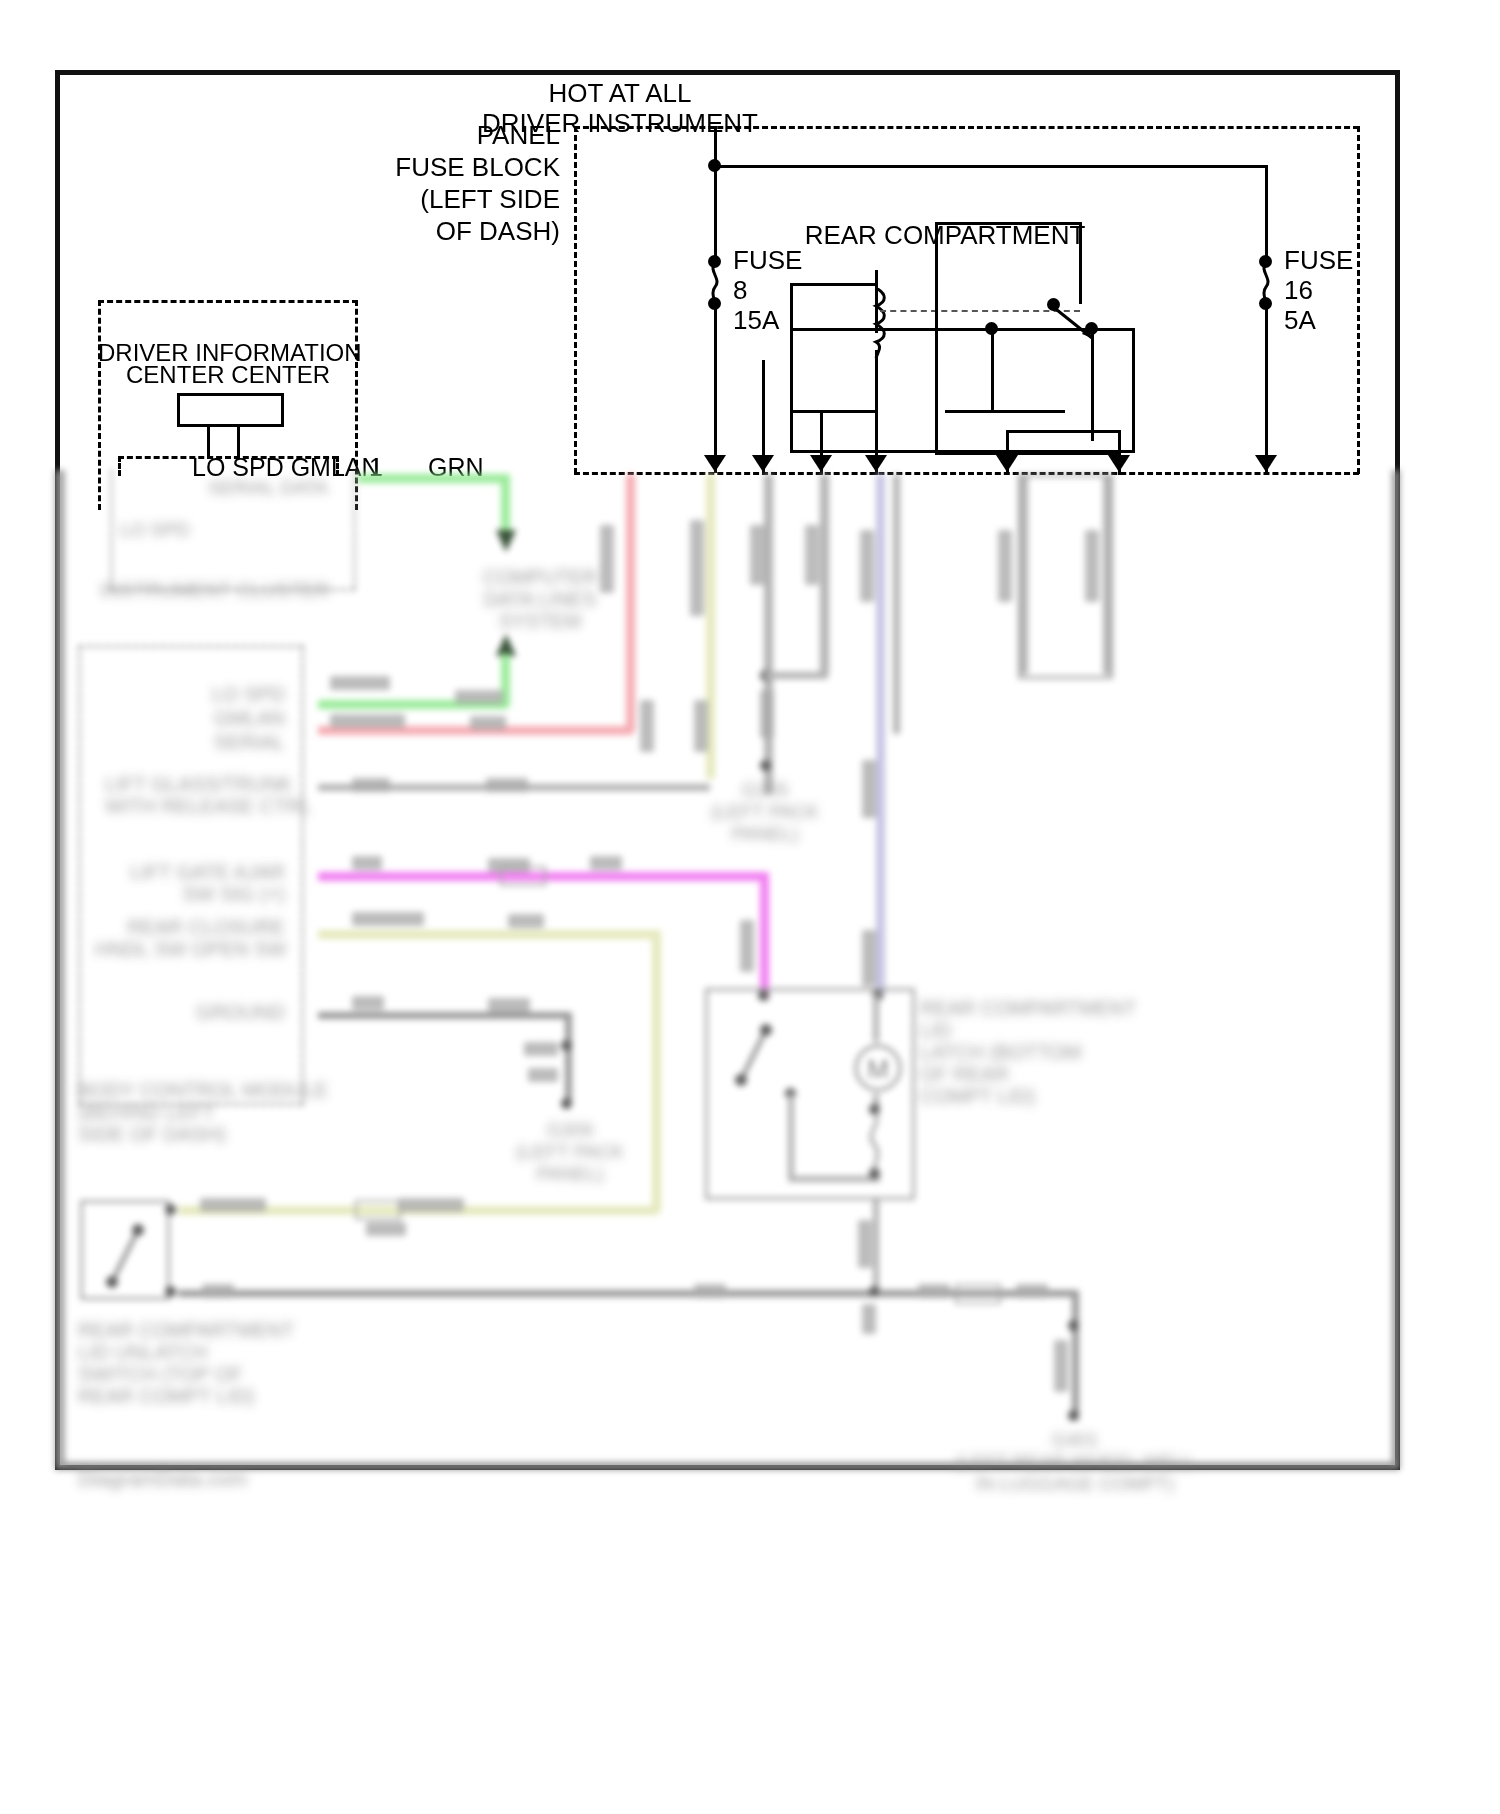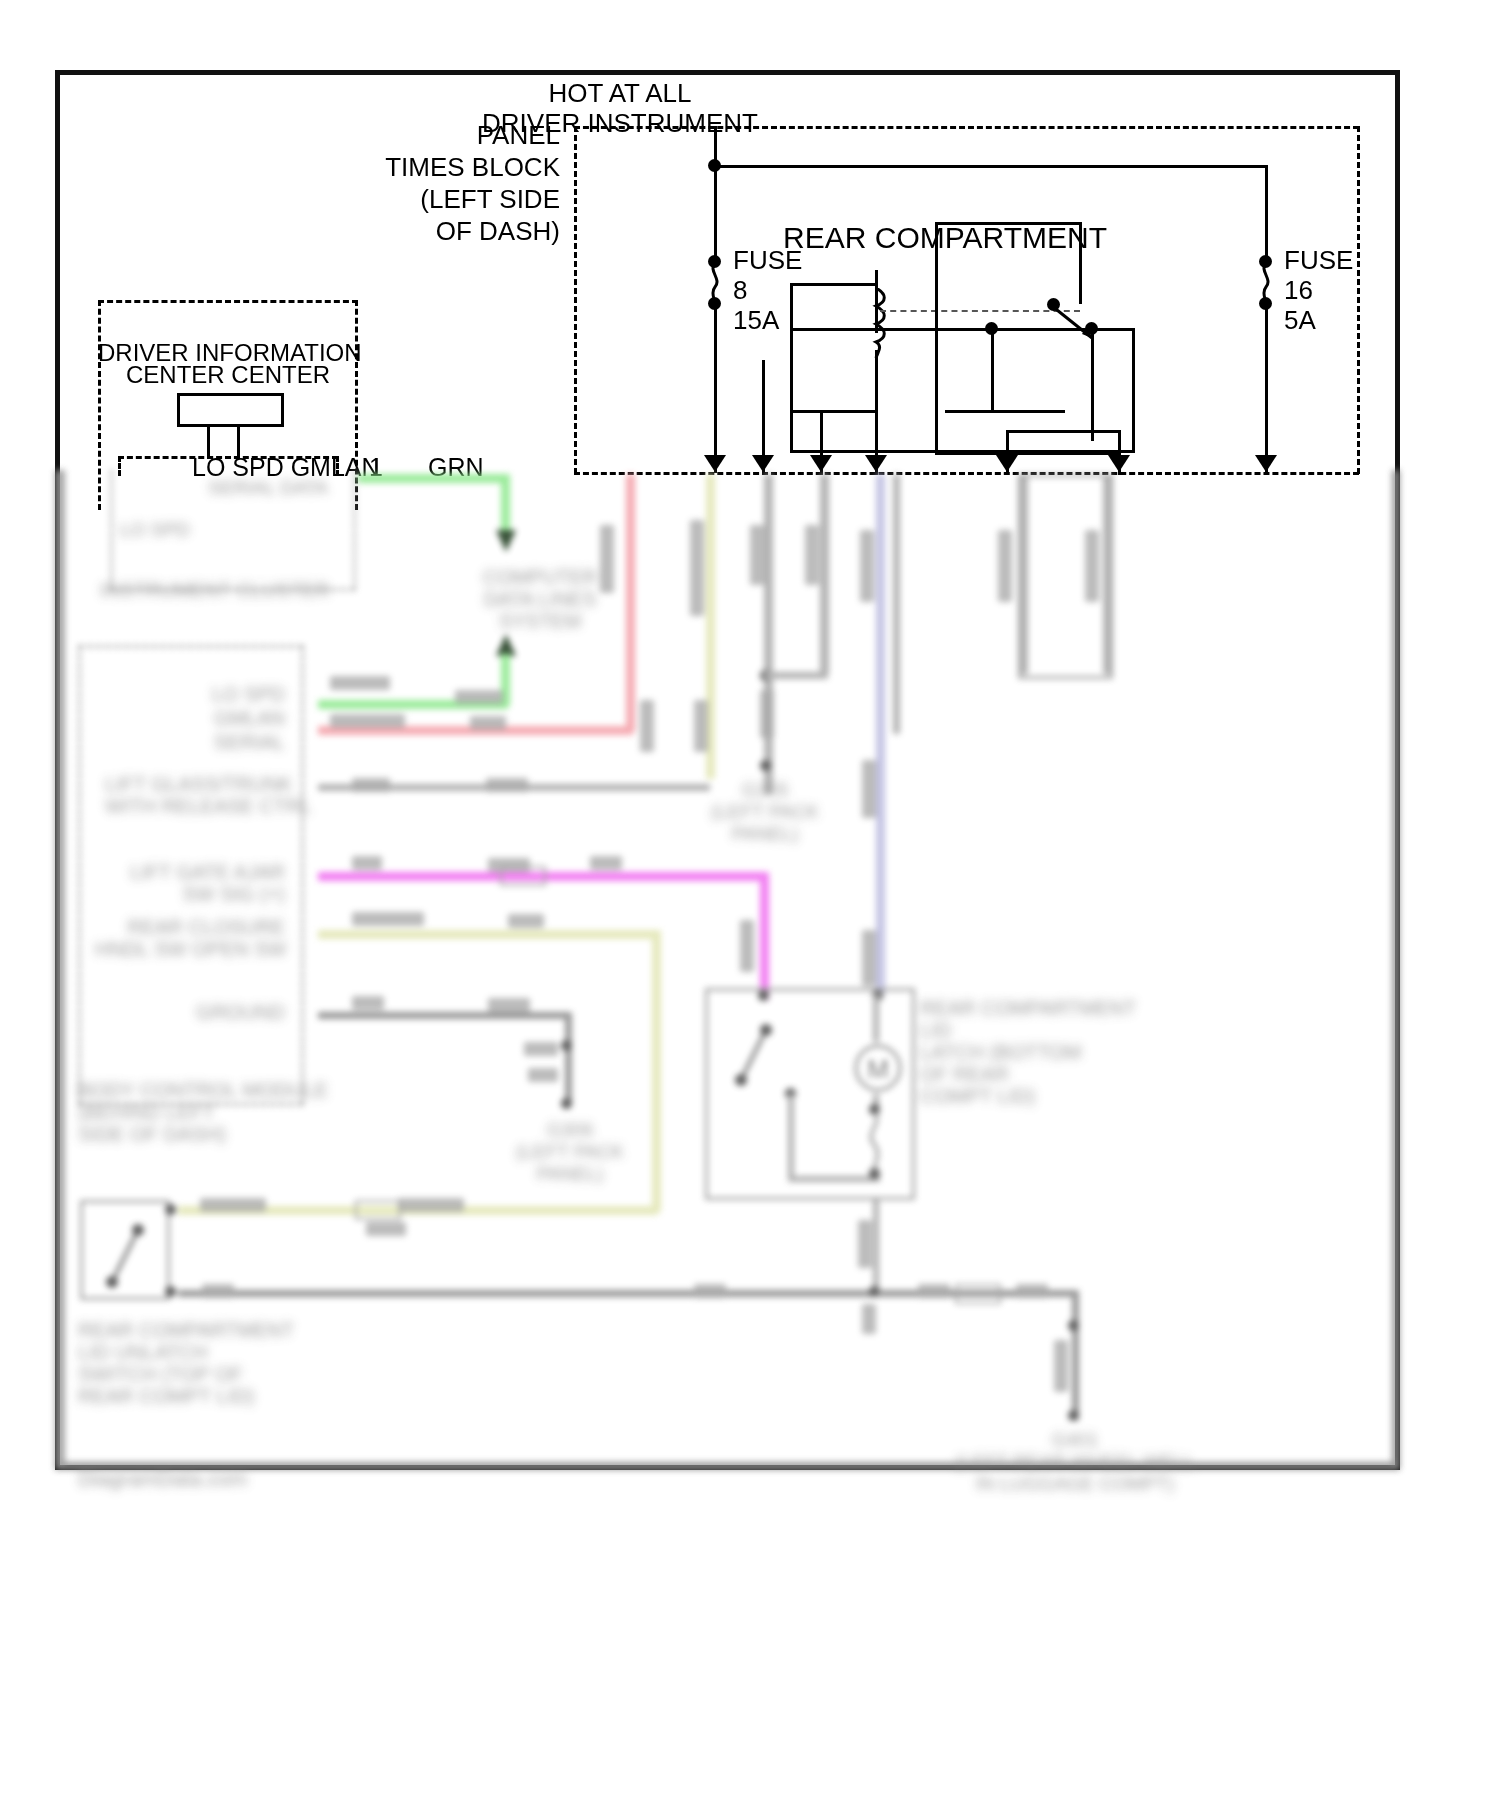--- a/index.html
+++ b/index.html
@@ -135,21 +135,21 @@
 <body>
 
 <div id="page">
 
   <div class="outer-frame"></div>
 
   <div class="txt t-center" style="left:450px; top:78px; width:340px; font-size:26px;">HOT AT ALL</div>
   <div class="txt t-center" style="left:420px; top:108px; width:400px; font-size:26px;">DRIVER INSTRUMENT</div>
 
   <div class="txt t-right" style="left:330px; top:120px; width:230px; font-size:26px;">PANEL</div>
-  <div class="txt t-right" style="left:330px; top:152px; width:230px; font-size:26px;">TIMES BLOCK</div>
+  <div class="txt t-right" style="left:330px; top:152px; width:230px; font-size:26px;">FUSE BLOCK</div>
   <div class="txt t-right" style="left:330px; top:184px; width:230px; font-size:26px;">(LEFT SIDE</div>
   <div class="txt t-right" style="left:330px; top:216px; width:230px; font-size:26px;">OF DASH)</div>
 
   <div class="dash-v" style="left:574px; top:126px; height:348px;"></div>
   <div class="dash-h" style="left:574px; top:126px; width:785px;"></div>
   <div class="dash-v" style="left:1357px; top:126px; height:348px;"></div>
   <div class="dash-h" style="left:574px; top:472px; width:785px;"></div>
 
   <div class="vline" style="left:714px; top:126px; height:40px;"></div>
   <div class="hline" style="left:714px; top:165px; width:554px;"></div>
@@ -174,21 +174,21 @@
     <path d="M9 0 C 2 8, 16 16, 9 24 C 4 30, 9 36, 9 40" stroke="#000" stroke-width="3" fill="none"></path>
   </svg>
   <div class="node" style="left:1259px; top:297px;"></div>
   <div class="vline" style="left:1265px; top:303px; height:170px;"></div>
   <div class="arrow-down" style="left:1255px; top:455px;"></div>
 
   <div class="txt" style="left:1284px; top:245px; font-size:26px;">FUSE</div>
   <div class="txt" style="left:1284px; top:275px; font-size:26px;">16</div>
   <div class="txt" style="left:1284px; top:305px; font-size:26px;">5A</div>
 
-  <div class="txt t-center" style="left:700px; top:220px; width:490px; font-size:30px;">REAR COMPARTMENT</div>
+  <div class="txt t-center" style="left:700px; top:220px; width:490px; font-size:26px;">REAR COMPARTMENT</div>
 
   <div class="box-solid" style="left:790px; top:328px; width:345px; height:125px;"></div>
 
   <div class="vline" style="left:875px; top:270px; height:63px;"></div>
   <svg class="coil" style="left:865px; top:288px;" viewBox="0 0 22 70">
     <path d="M11 0 C 22 6, 22 14, 11 18 C 22 24, 22 32, 11 36 C 22 42, 22 50, 11 54 C 18 58, 13 64, 11 70" stroke="#000" stroke-width="3" fill="none"></path>
   </svg>
   <div class="vline" style="left:875px; top:350px; height:125px;"></div>
   <div class="arrow-down" style="left:865px; top:455px;"></div>
 

